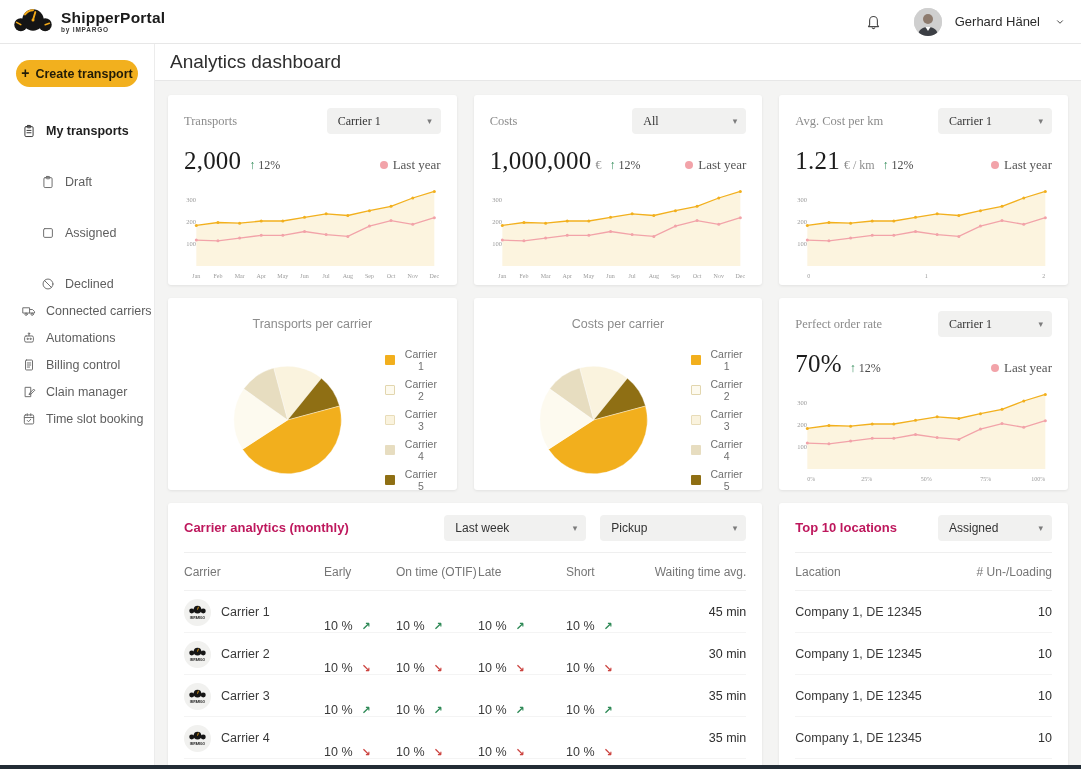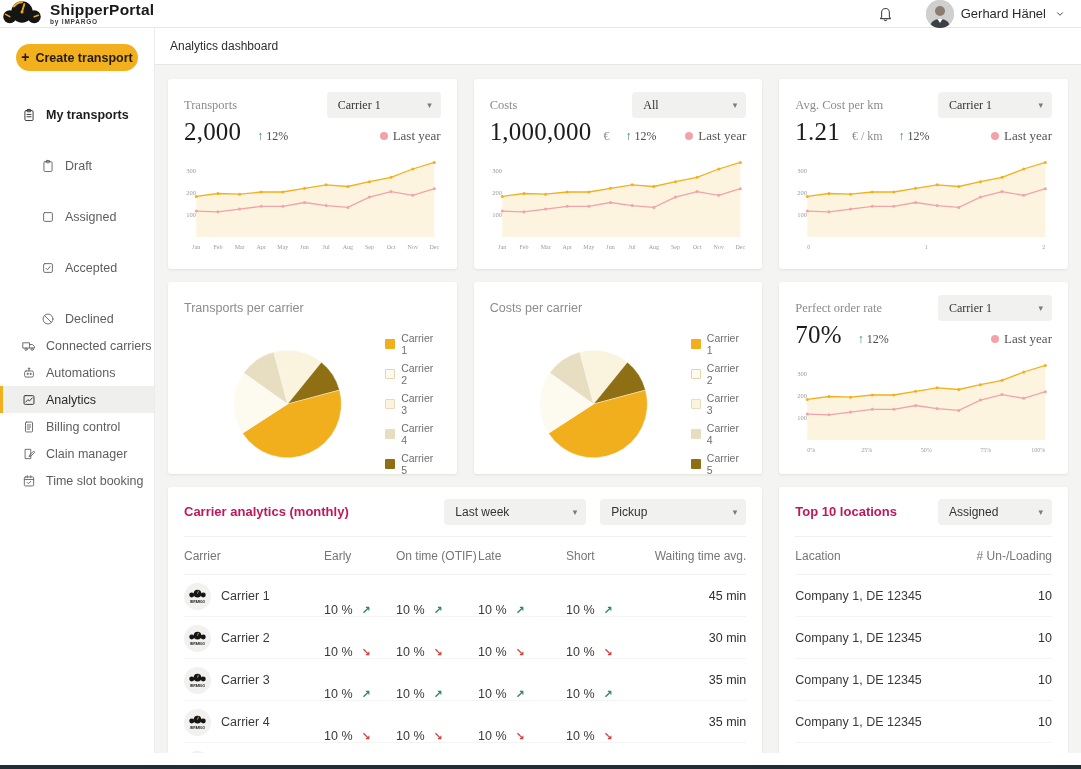--- a/index.html
+++ b/index.html
@@ -1,29 +1,29 @@
 <!DOCTYPE html>
 <html><head>
 <meta charset="utf-8">
 <style>
   * { margin:0; padding:0; box-sizing:border-box; }
   html,body { width:1081px; height:769px; overflow:hidden; background:#fff;
     font-family:"Liberation Sans","DejaVu Sans",sans-serif; color:#333; }
 
   
-  .header { height:28px; background:#fff; border-bottom:1px solid #E7E7E7;
-    display:flex; align-items:center; padding:0 16px 0 1px; position:relative; z-index:5; }
+  .header { height:44px; background:#fff; border-bottom:1px solid #E7E7E7;
+    display:flex; align-items:center; padding:0 16px 0 12px; position:relative; z-index:5; }
   .logo-wrap { display:flex; align-items:center; gap:7px; }
   .logo-texts { display:flex; flex-direction:column; line-height:1; }
   .app-name { font-size:15.5px; font-weight:bold; color:#1A1A1A; letter-spacing:.2px; }
   .app-sub { font-size:6.5px; font-weight:bold; color:#3A3A3A; letter-spacing:.8px; margin-top:2px; }
   .header-spacer { flex:1; }
   .bell-btn { width:28px; height:28px; display:flex; align-items:center; justify-content:center;
     margin-right:26px; cursor:pointer; }
-  .user-chip { display:flex; align-items:center; gap:7px; cursor:pointer; }
+  .user-chip { display:flex; align-items:center; gap:13px; cursor:pointer; }
   .avatar { width:28px; height:28px; border-radius:50%; background:#D7D7D7; overflow:hidden;
     display:flex; align-items:center; justify-content:center; }
   .user-name { font-size:13px; color:#2B2B2B; }
   .chev { margin-left:2px; }
 
   
   .frame { display:flex; height:725px; }
   .sidebar { width:155px; background:#fff; border-right:1px solid #ECECEC; flex:none; padding-top:16px; }
   .create-btn { margin:0 auto; width:122px; height:27px; border-radius:14px; background:#F2B01E;
     border:none; display:flex; align-items:center; justify-content:center; gap:6px;
@@ -37,49 +37,49 @@
   .nav-item.emph { color:#1E1E1E; font-weight:bold; }
   .nav-item.active { background:#EFEFEE; border-left:3px solid #F2B01E; color:#2A2A2A; }
   .nav-icon { width:15px; height:15px; display:flex; align-items:center; justify-content:center; color:#6E6E6E; }
   .nav-item.emph .nav-icon, .nav-item.active .nav-icon { color:#3A3A3A; }
   .nav-icon svg { width:14px; height:14px; fill:none; stroke:currentColor; stroke-width:1.7;
     stroke-linecap:round; stroke-linejoin:round; }
 
   .main { flex:1; display:flex; flex-direction:column; overflow:hidden; background:#F4F4F3; }
   .titlebar { height:37px; background:#fff; border-bottom:1px solid #E7E7E7;
     display:flex; align-items:center; padding-left:15px; flex:none; }
-  .page-title { font-size:12px; color:#2E2E2E; }
+  .page-title { font-size:19px; color:#2E2E2E; }
 
   .content { padding:14px 13px 0; display:grid; grid-template-columns:repeat(3,1fr);
     grid-template-rows:190px 192px 330px; gap:13px 17px; overflow:hidden; }
 
   .card { background:#fff; border-radius:3px; box-shadow:0 1px 3px rgba(0,0,0,.08); overflow:hidden; }
 
   
   .metric-card { padding:13px 16px 18px;font-family:Liberation Serif, serif; }
   .card-head { display:flex; align-items:center; justify-content:space-between; }
   .card-title { font-size:12.5px; color:#8C8C8C; }
   .dropdown { background:#F1F1F0; border-radius:4px; height:26px; display:flex; align-items:center;
     justify-content:space-between; padding:0 9px 0 11px; font-size:12px; color:#333; cursor:pointer; }
   .dropdown.dd-sm { width:114px; }
   .dropdown .caret { color:#7C7C7C; font-size:9px; margin-left:8px; }
-  .value-row { display:flex; align-items:baseline; margin-top:0; gap:12px; }
+  .value-row { display:flex; align-items:baseline; margin-top:13px; gap:4px; }
   .big-value { font-size:25px; color:#1C1C1C; letter-spacing:.2px; }
   .unit { font-size:12px; color:#8C8C8C; }
   .delta { display:flex; align-items:baseline; gap:3px; margin-left:4px; }
   .delta .arr { color:#2F8A57; font-weight:bold; font-size:12px; }
   .delta .dv { font-size:12px; color:#4A4A4A; }
   .vspacer { flex:1; }
   .legend { display:flex; align-items:center; gap:5px; font-size:13px; color:#555; }
   .legend .dot { width:8px; height:8px; border-radius:50%; background:#F2A3A9; }
   .chart-box { margin-top:4px; }
   .chart-box svg { display:block; width:100%; }
 
   
-  .pie-card { padding:16px; }
+  .pie-card { padding:16px;text-align:center; }
   .pie-wrap { display:flex; align-items:center; margin-top:16px; padding-left:46px; gap:40px; }
   .pie-legend { display:flex; flex-direction:column; gap:6px; }
   .pl-item { display:flex; align-items:center; gap:6px; font-size:10.5px; color:#6F6F6F; }
   .pl-swatch { width:10px; height:10px; border-radius:1px; flex:none; }
 
   
   .table-card { grid-column:span 2; padding:0 16px; }
   .tc-head { display:flex; align-items:center; height:50px; gap:14px; border-bottom:1px solid #EFEFEF; }
   .tc-title { flex:1; font-size:13px; font-weight:bold; color:#be185d; }
   .dropdown.dd-lg { width:142px; }
@@ -183,29 +183,20 @@
           <span class="nav-icon">
             <svg viewBox="0 0 24 24">
               <rect x="4.5" y="4.5" width="15" height="15" rx="2"></rect>
             </svg>
           </span>
           <span class="nav-label">Assigned</span>
         </div>
         <div class="nav-item sub">
           <span class="nav-icon">
             <svg viewBox="0 0 24 24">
-              <rect x="4.5" y="4.5" width="15" height="15" rx="2"></rect>
-              <polyline points="8.5 12.5 11 15 15.5 9.5"></polyline>
-            </svg>
-          </span>
-          <span class="nav-label">Accepted</span>
-        </div>
-        <div class="nav-item sub">
-          <span class="nav-icon">
-            <svg viewBox="0 0 24 24">
               <circle cx="12" cy="12" r="8.5"></circle>
               <line x1="6" y1="6" x2="18" y2="18"></line>
             </svg>
           </span>
           <span class="nav-label">Declined</span>
         </div>
         <div class="nav-item">
           <span class="nav-icon">
             <svg viewBox="0 0 24 24">
               <rect x="2" y="6.5" width="11" height="9"></rect>
@@ -220,29 +211,20 @@
           <span class="nav-icon">
             <svg viewBox="0 0 24 24">
               <rect x="4.5" y="8.5" width="15" height="10.5" rx="2.5"></rect>
               <circle cx="9.5" cy="13.5" r="1.1"></circle>
               <circle cx="14.5" cy="13.5" r="1.1"></circle>
               <line x1="12" y1="5.5" x2="12" y2="8.5"></line>
               <circle cx="12" cy="4.3" r="1.2"></circle>
             </svg>
           </span>
           <span class="nav-label">Automations</span>
-        </div>
-        <div class="nav-item active">
-          <span class="nav-icon">
-            <svg viewBox="0 0 24 24">
-              <rect x="3.5" y="4.5" width="17" height="15" rx="2"></rect>
-              <polyline points="6.5 15.5 10 11.5 13 13.5 17.5 8.5"></polyline>
-            </svg>
-          </span>
-          <span class="nav-label">Analytics</span>
         </div>
         <div class="nav-item">
           <span class="nav-icon">
             <svg viewBox="0 0 24 24">
               <rect x="6" y="3.5" width="12" height="17" rx="1.5"></rect>
               <line x1="9" y1="8.5" x2="15" y2="8.5"></line>
               <line x1="9" y1="12" x2="15" y2="12"></line>
               <line x1="9" y1="15.5" x2="13" y2="15.5"></line>
             </svg>
           </span>

